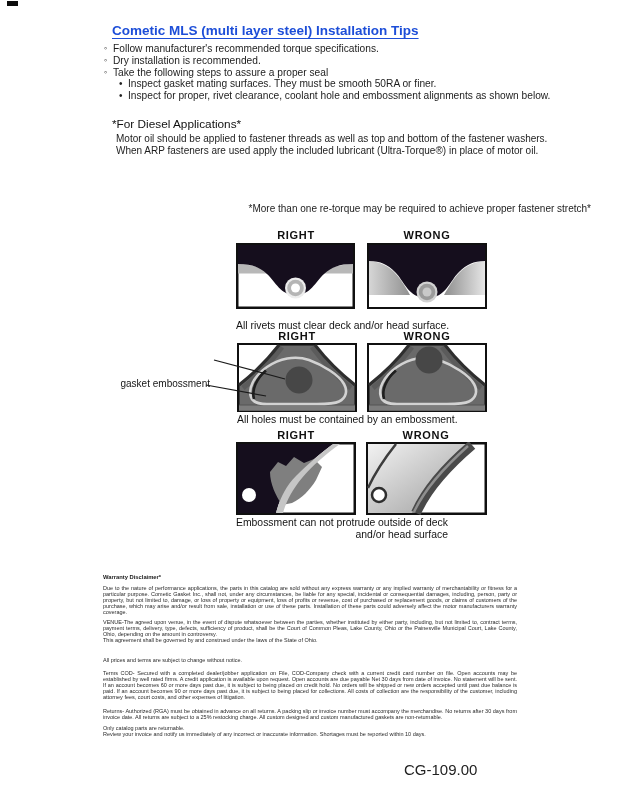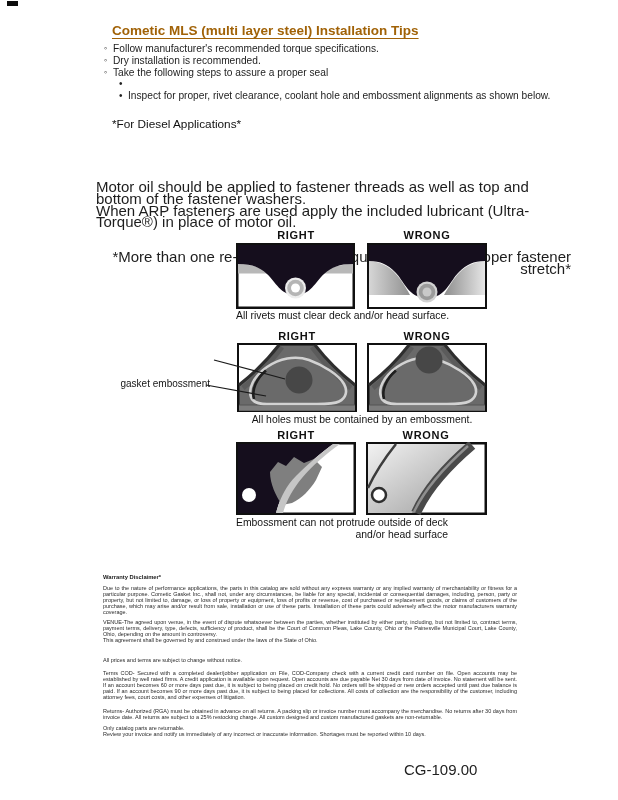--- a/index.html
+++ b/index.html
@@ -1,34 +1,34 @@
 <!DOCTYPE html>
 <html><head>
 <meta charset="utf-8">
 <style>
   html,body{margin:0;padding:0;background:#ffffff;}
   .page{position:relative;width:618px;height:800px;background:#ffffff;overflow:hidden;
         font-family:"Liberation Sans", sans-serif;color:#1d1d1d;}
   .abs{position:absolute;}
   .artifact{left:7px;top:1px;width:11px;height:5px;background:#0d0d0d;}
-  .title{left:112px;top:23px;font-size:13.5px;font-weight:bold;color:#a16207;
+  .title{left:112px;top:23px;font-size:13.5px;font-weight:bold;color:#1d4ed8;
          text-decoration:underline;text-underline-offset:2.5px;}
   .tips{left:104px;top:43px;width:470px;font-size:10.2px;line-height:11.8px;}
   .tip{display:flex;}
   .tip .mk{width:9px;flex:0 0 9px;font-size:9px;color:#222;}
   .tip.sub{margin-left:15px;}
   .tip.sub .mk{font-size:10px;}
   .h2{left:112px;top:117px;font-size:11.8px;font-weight:normal;color:#111;}
-  .body-p{left:96px;width:475px;font-size:15px;line-height:11.8px;white-space:pre-line;margin-top:48px;}
+  .body-p{left:116px;width:475px;font-size:10px;line-height:11.8px;white-space:pre-line;}
   .p1{top:133px;}
   .p2{top:163px;}
   .p3{top:203px;text-align:right;}
   .dlabel{width:120px;text-align:center;font-size:11px;font-weight:bold;letter-spacing:0.7px;color:#101010;}
   .cap{font-size:10.4px;color:#141414;line-height:11.5px;}
-  .cap.center{width:250px;text-align:center;}
+  .cap.center{width:250px;}
   .cap.ml{white-space:pre-line;text-align:right;}
   .sidelabel{width:110px;text-align:right;font-size:10px;line-height:11px;color:#161616;white-space:pre-line;}
   .legal-h{left:103px;top:574px;font-size:5.8px;font-weight:bold;color:#1a1a1a;}
   .legal-p{left:103px;width:414px;font-size:5.5px;line-height:5.9px;color:#2a2a2a;
            text-align:justify;white-space:pre-line;}
   .footer-code{left:404px;top:761px;font-size:15px;color:#222;}
   svg{display:block;}
 </style>
 </head>
 <body>
@@ -47,20 +47,21 @@
     <div class="tip">
       <span class="mk">◦</span>
       <span>Dry installation is recommended.</span>
     </div>
     <div class="tip">
       <span class="mk">◦</span>
       <span>Take the following steps to assure a proper seal</span>
     </div>
     <div class="tip sub">
       <span class="mk">•</span>
+      <span>Inspect gasket mating surfaces.  They must be smooth 50RA or finer.</span>
     </div>
     <div class="tip sub">
       <span class="mk">•</span>
       <span>Inspect for proper, rivet clearance, coolant hole and embossment alignments as shown below.</span>
     </div>
   </div>
 
   <div class="abs h2">*For Diesel Applications*</div>
   <div class="abs body-p p1">Motor oil should be applied to fastener threads as well as top and bottom of the fastener washers.
 When ARP fasteners are used apply the included lubricant (Ultra-Torque®) in place of motor oil.</div>
@@ -93,21 +94,21 @@
     <rect x="1.25" y="1.25" width="117.5" height="63.5" fill="#ffffff" stroke="#101010" stroke-width="2.5"></rect>
     <path d="M2,18 C10,18.5 18,21 25,27 C32,33 38,43 43,52 L2,52 Z" fill="url(#gw1)"></path>
     <path d="M118,18 C110,18.5 102,21 95,27 C88,33 82,43 77,52 L118,52 Z" fill="url(#gw2)"></path>
     <rect x="2" y="52" width="116" height="12" fill="#ffffff"></rect>
     <path d="M2,2 H118 V18 C106,18 100,21.5 92,29 C83,37.5 79,55 60,55 C41,55 37,37.5 28,29 C20,21.5 14,18 2,18 Z" fill="#150e1d"></path>
     <circle cx="60" cy="49" r="10.5" fill="#d2d2d2"></circle>
     <circle cx="60" cy="49" r="8.3" fill="#9b9b9b"></circle>
     <circle cx="60" cy="49" r="4.5" fill="#c9c9c9"></circle>
   </svg>
 
-  <div class="abs cap" style="left:236px;top:310px;">All rivets must clear deck and/or head surface.</div>
+  <div class="abs cap" style="left:236px;top:320px;">All rivets must clear deck and/or head surface.</div>
 
   <div class="abs dlabel" style="left:237px;top:330px;">RIGHT</div>
   <div class="abs dlabel" style="left:367px;top:330px;">WRONG</div>
 
   <div class="abs sidelabel" style="left:100px;top:378px;">gasket embossment</div>
 
   <svg class="abs" style="left:237px;top:343px;" width="120" height="69" viewBox="0 0 120 69">
     <rect x="1.25" y="1.25" width="117.5" height="66.5" fill="#6a6a6a" stroke="#101010" stroke-width="2.5"></rect>
     <path d="M2,2 H42 C32,15 16,31 2,42 Z" fill="#ffffff"></path>
     <path d="M118,2 H78 C88,15 104,31 118,42 Z" fill="#ffffff"></path>

